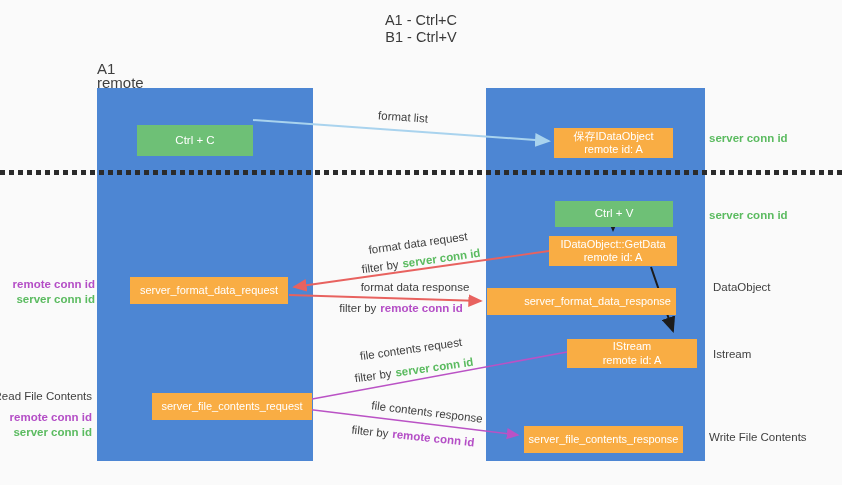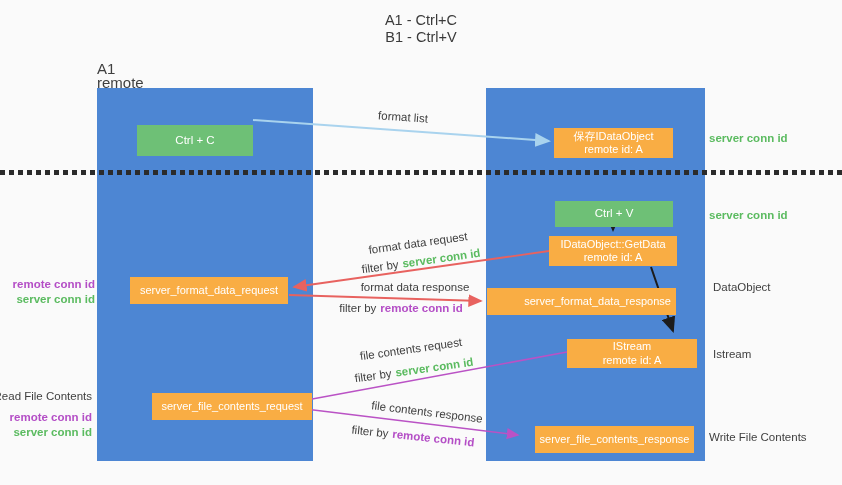--- a/index.html
+++ b/index.html
@@ -112,21 +112,21 @@
 
   <div class="box orange" style="left:567px;top:339px;width:130px;height:29px;">
     <span>IStream</span>
     <span>remote id: A</span>
   </div>
 
   <div class="box orange" style="left:128px;top:393px;width:160px;height:27px;margin-left:24px;">
     <span>server_file_contents_request</span>
   </div>
 
-  <div class="box orange" style="left:524px;top:426px;width:159px;height:27px;margin-left:11px;">
+  <div class="box orange" style="left:524px;top:426px;width:159px;height:27px;">
     <span>server_file_contents_response</span>
   </div>
 
   <div class="edge-label" style="left:403px;top:117px;--r:4deg;">format list</div>
 
   <div class="edge-label" style="left:418px;top:243px;--r:-8deg;">format data request</div>
   <div class="edge-label" style="left:421px;top:261px;--r:-8deg;">
     <span class="pre">filter by</span><span class="bold-green">server conn id</span>
   </div>
 

